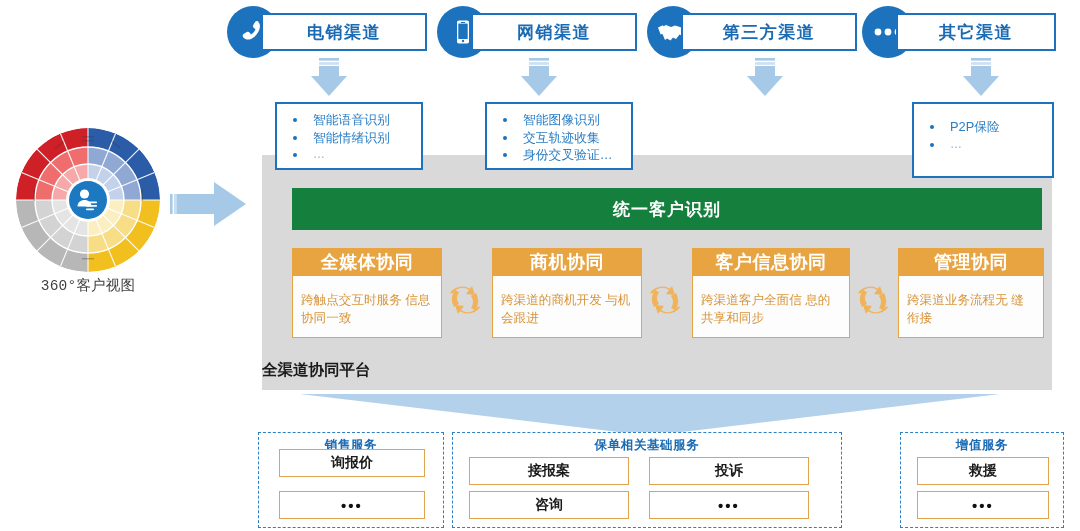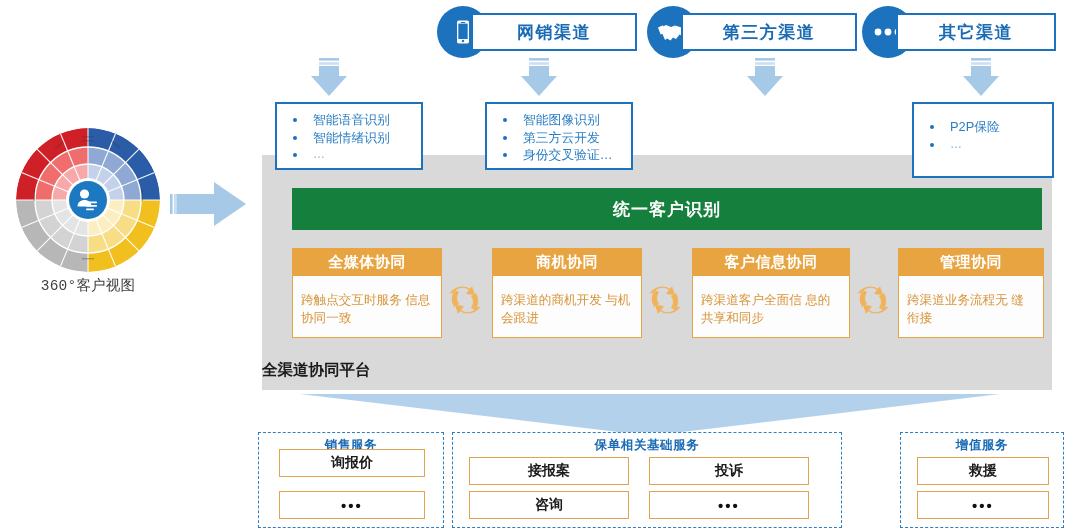--- a/index.html
+++ b/index.html
@@ -40,21 +40,21 @@
   #platform-title{
     position:absolute;left:262px;top:360px;width:790px;
     font-size:15.5px;font-weight:bold;color:#1a1a1a;
   }
 
   
   .collab{position:absolute;top:248px;width:150px;}
   .collab .hd{
     height:28px;background:#e9a442;color:#fff;
     display:flex;align-items:center;justify-content:center;
-    font-size:15px;font-weight:bold;letter-spacing:.5px;
+    font-size:18px;font-weight:bold;letter-spacing:.5px;
   }
   .collab .bd{
     height:62px;background:#fdfdfd;border:1px solid #e9a442;border-top:none;
     color:#d7943a;font-size:12.6px;line-height:18px;
     padding:15px 8px 0 8px;box-sizing:border-box;
   }
   .sync-icon{position:absolute;top:284px;width:34px;height:32px;}
 
   
   .chan{position:absolute;top:6px;height:52px;}
@@ -235,20 +235,28 @@
   </div>
 
   <div id="platform-title">全渠道协同平台</div>
 
   <div style="position:absolute;left:300px;top:392px;width:700px;height:42px;">
     <svg width="700" height="42" viewBox="0 0 700 42" preserveAspectRatio="none">
       <path d="M0 2 L700 2 L382 40 L318 40 Z" fill="#a7c9e8" opacity=".85"></path>
     </svg>
   </div>
 
+  <div class="chan" style="left:227px;width:200px">
+    <div class="circle">
+      <svg width="30" height="30" viewBox="0 0 30 30">
+        <path d="M20.5 4.5c-1.2-.9-2.7-.6-3.4.6l-1.8 3c-.6 1-.3 2.2.6 2.9l1.6 1.2c-.6 2-2.6 4.3-4.6 5.2l-1.1-1.7c-.7-1-2-1.3-3-.7l-3 1.8c-1.2.7-1.5 2.3-.6 3.4 2.6 3.2 7 3.1 11-.2 4.4-3.7 6.8-9.6 5.3-13.2-.2-.5-.6-1-1-1.3z" fill="#fff"></path>
+      </svg>
+    </div>
+    <div class="plate" style="width:166px">电销渠道</div>
+  </div>
   <div class="dn-arrow" style="left:306px">
     <svg width="46" height="44" viewBox="0 0 46 44">
       <rect x="13" y="0" width="20" height="2.6" fill="#a7c9e8"></rect>
       <rect x="13" y="4.2" width="20" height="2.6" fill="#cddff1"></rect>
       <path d="M13 8 h20 v10 h8 L23 38 L5 18 h8 Z" fill="#a7c9e8"></path>
     </svg>
   </div>
 
   <div class="chan" style="left:437px;width:200px">
     <div class="circle">
@@ -309,21 +317,21 @@
     <ul>
       <li>智能语音识别</li>
       <li>智能情绪识别</li>
       <li class="dots">…</li>
     </ul>
   </div>
 
   <div class="feat" style="left:485px;width:148px;height:68px">
     <ul>
       <li>智能图像识别</li>
-      <li>第三方云开发</li>
+      <li>交互轨迹收集</li>
       <li>身份交叉验证…</li>
     </ul>
   </div>
 
 
   <div class="feat" style="left:912px;width:142px;height:76px;padding-top:14px">
     <ul>
       <li>P2P保险</li>
       <li class="dots">…</li>
     </ul>

